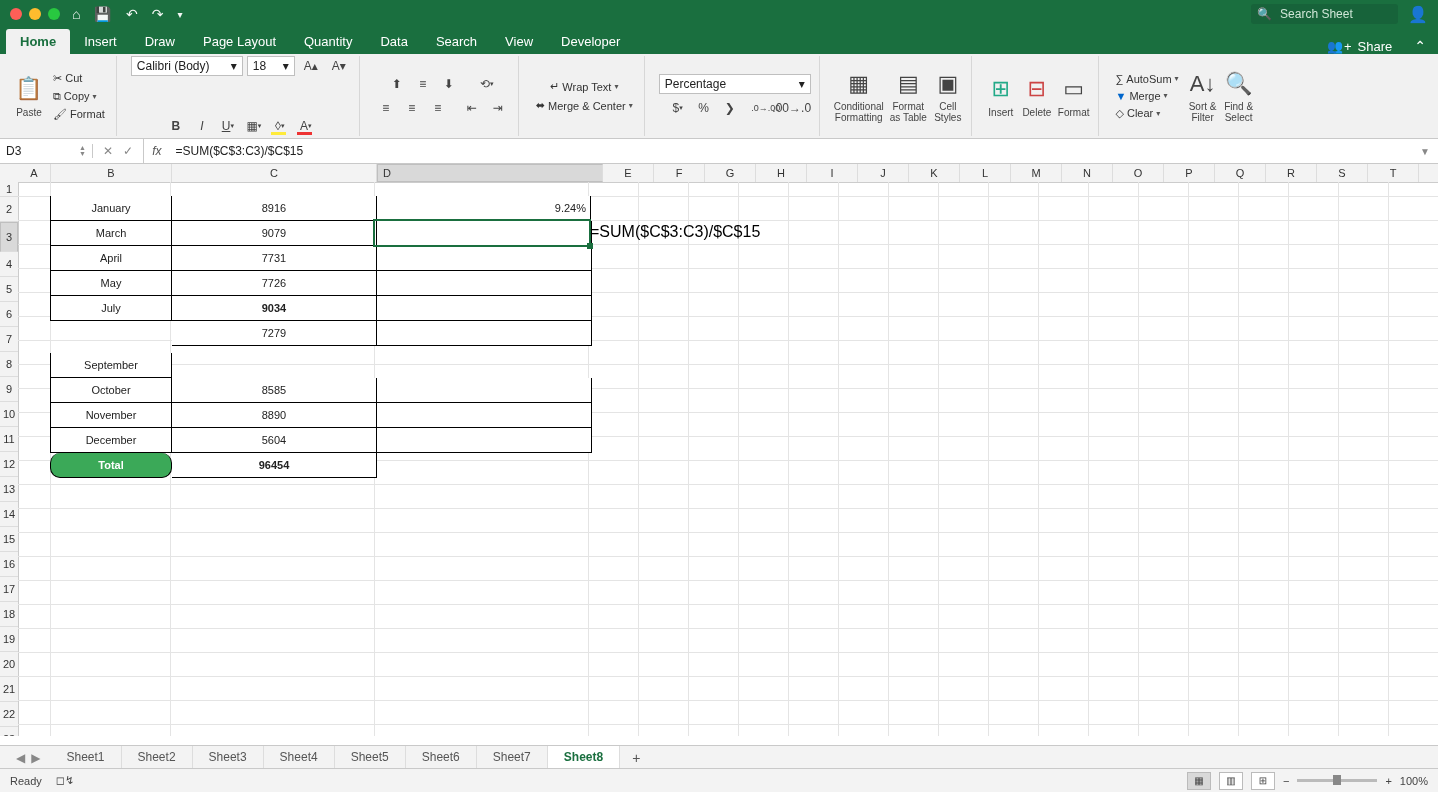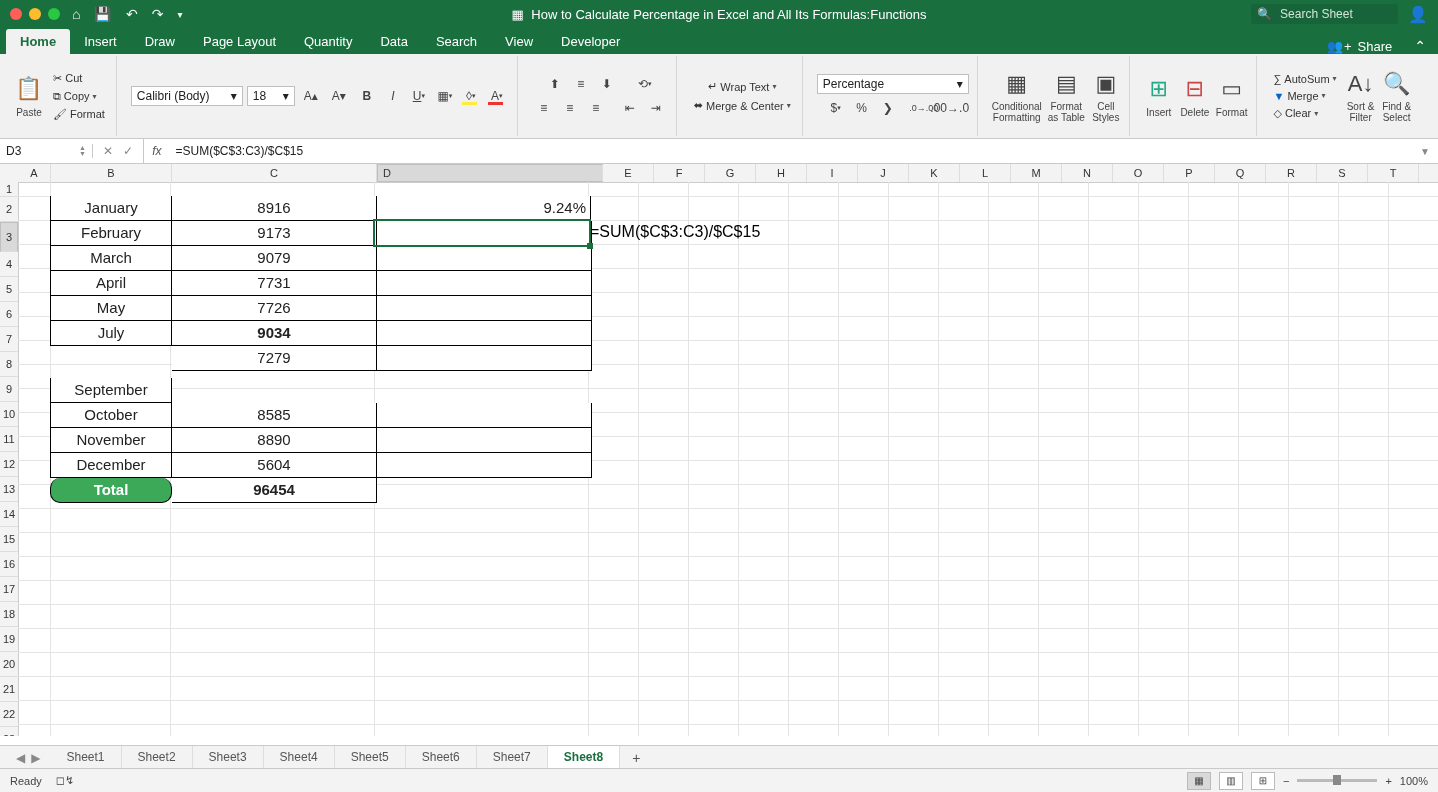--- a/index.html
+++ b/index.html
@@ -44,21 +44,21 @@
   .rowheads div.hdr{height:14px;line-height:14px}
   .rowheads div.sel{background:#d9d9d9}
   .grid{position:absolute;left:18px;top:18px;right:0;bottom:0}
   .gridlines{position:absolute;inset:0}
   .vline{position:absolute;top:0;bottom:0;width:1px;background:#e4e4e4}
   .hline{position:absolute;left:0;right:0;height:1px;background:#e4e4e4}
   .data-table{position:absolute}
   .dt-header{display:flex}
   .dt-header div{background:#3ba958;color:#fff;font-weight:700;text-align:center;border:1px solid #000;height:24px;line-height:24px;font-size:15px}
   .dt-row{display:flex}
-  .dt-row div{border:1px solid #000;border-top:none;height:24px;line-height:24px;text-align:center;font-size:15px;background:#fff}
+  .dt-row div{border:1px solid #000;border-top:none;height:24px;line-height:24px;text-align:center;font-size:11px;background:#fff}
   .dt-total div:first-child{background:#3ba958;color:#fff;font-weight:700}
   .dt-total div:nth-child(2){font-weight:700}
   .selected-cell{position:absolute;border:2px solid #1a6f3f;pointer-events:none}
   .fill-handle{position:absolute;width:6px;height:6px;background:#1a6f3f;right:-4px;bottom:-4px}
   .annot{position:absolute;font-size:16px;color:#000}
   .sheet-tabs{position:absolute;left:0;right:0;bottom:23px;height:23px;background:#f3f3f3;border-top:1px solid #c9c9c9;display:flex;align-items:center;padding-left:6px;gap:0}
   .sheet-tabs .nav{display:flex;gap:6px;padding:0 10px;color:#888}
   .sheet-tabs .stab{padding:4px 16px;border-right:1px solid #ddd;font-size:12px;color:#555;background:#f3f3f3}
   .sheet-tabs .stab.active{background:#fff;color:#1a6f3f;font-weight:700;border-bottom:2px solid #1a6f3f}
   .sheet-tabs .add{padding:4px 12px;font-size:14px;color:#555}
@@ -78,24 +78,20 @@
     <span style="background:#febc2e"></span>
     <span style="background:#28c840"></span>
   </div>
   <div class="qat">
     <span class="ic">⌂</span>
     <span class="ic">💾</span>
     <span class="ic">↶</span>
     <span class="ic">↷</span>
     <span class="ic" style="font-size:10px">▾</span>
   </div>
-  <div class="title-center">
-    <span style="margin-right:4px">▦</span>
-    <span>How to Calculate Percentage in Excel and All Its Formulas:Functions</span>
-  </div>
   <div class="title-right">
     <div class="search-wrap">
       <span>🔍</span>
       <input placeholder="Search Sheet" style="">
     </div>
     <span style="font-size:16px">👤</span>
   </div>
 </div>
 
 <div class="tabs" id="tabs">
@@ -132,21 +128,21 @@
           <span>Copy</span>
           <span class="tri">▾</span>
         </div>
       <div class="mini">
           <span>🖌</span>
           <span>Format</span>
         </div>
     </div>
   </div>
 
-  <div class="group" style="flex-direction:row;gap:4px;justify-content:space-between">
+  <div class="group" style="flex-direction:column;gap:4px;justify-content:space-between">
     <div style="display:flex;gap:4px">
       <div class="sel" style="width:100px">
           <span>Calibri (Body)</span>
           <span class="tri">▾</span>
         </div>
       <div class="sel" style="width:36px">
           <span>18</span>
           <span class="tri">▾</span>
         </div>
       <div class="sq flat">A▴</div>
@@ -394,25 +390,20 @@
         <div class="hline" style="top: 518px;"></div>
         <div class="hline" style="top: 542px;"></div>
       </div>
     <div class="data-table" id="dtable" style="left: 32px; top: 14px;">
         <div class="dt-row">
           <div style="width: 120px;">January</div>
           <div style="width: 204px; border-left: none;">8916</div>
           <div style="width: 214px; border-left: none; text-align: right; padding-right: 4px; box-sizing: border-box;">9.24%</div>
         </div>
         <div class="dt-row">
-          <div style="width: 120px;">February</div>
-          <div style="width: 204px; border-left: none;">9173</div>
-          <div style="width: 214px; border-left: none; border-bottom: 1px solid rgb(0, 0, 0); border-right: 1px solid rgb(0, 0, 0);"></div>
-        </div>
-        <div class="dt-row">
           <div style="width: 120px;">March</div>
           <div style="width: 204px; border-left: none;">9079</div>
           <div style="width: 214px; border-left: none; border-bottom: 1px solid rgb(0, 0, 0); border-right: 1px solid rgb(0, 0, 0);"></div>
         </div>
         <div class="dt-row">
           <div style="width: 120px;">April</div>
           <div style="width: 204px; border-left: none;">7731</div>
           <div style="width: 214px; border-left: none; border-bottom: 1px solid rgb(0, 0, 0); border-right: 1px solid rgb(0, 0, 0);"></div>
         </div>
         <div class="dt-row">

